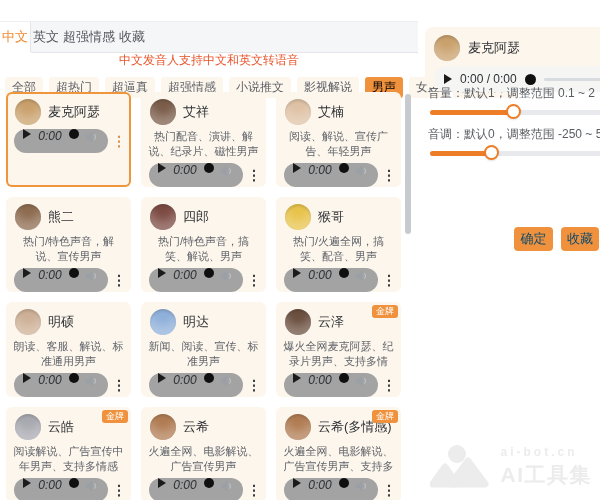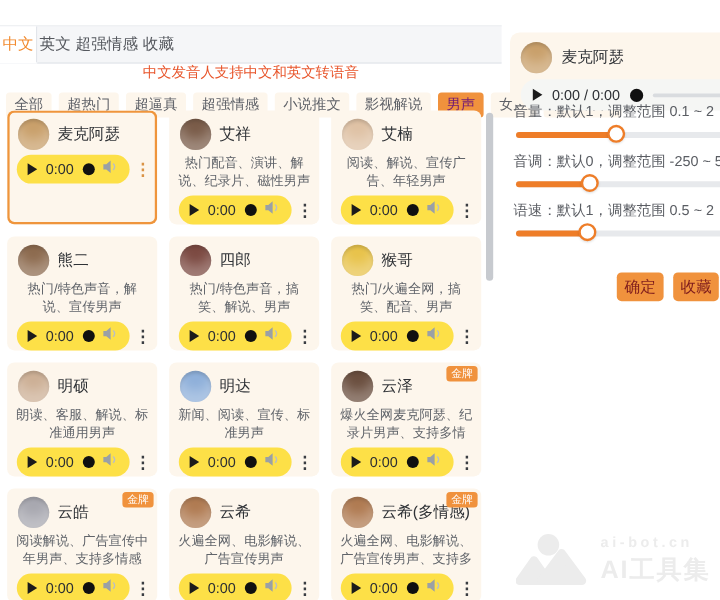--- a/index.html
+++ b/index.html
@@ -9,35 +9,35 @@
 
   
   .tabbar{position:absolute;left:0;top:21px;width:418px;height:30px;background:#f5f6f8;
           border-top:1px solid #edeff2;border-bottom:1px solid #e2e5ea;display:flex;}
   .tab{padding:0 2px;line-height:30px;font-size:13px;color:#55585e;cursor:pointer;}
   .tab.active{background:#fff;color:#f28a2e;border-right:1px solid #e2e5ea;box-shadow:0 1px 0 0 #fff;}
   .notice{position:absolute;left:0;top:52px;width:418px;text-align:center;font-size:12px;color:#e8552b;}
   .chips{position:absolute;left:5px;top:77px;display:flex;gap:6px;text-align:right;}
   .chip{height:21px;line-height:21px;padding:0 7px;background:#fdf6ec;color:#5c5f66;
         font-size:12px;border-radius:3px;white-space:nowrap;cursor:pointer;}
-  .chip.active{background:#f0923d;color:#701a75;}
+  .chip.active{background:#f0923d;color:#000000;}
   .grid{position:absolute;left:6px;top:92px;display:grid;grid-template-columns:repeat(3,125px);
         grid-auto-rows:95px;gap:10px;}
   .card{position:relative;background:#fdf6ec;border-radius:6px;box-sizing:border-box;
         display:flex;flex-direction:column;cursor:pointer;}
   .card.selected{box-shadow:inset 0 0 0 2px #ef953c;}
   .card-head{display:flex;align-items:center;gap:7px;padding:7px 9px 0 9px;}
   .avatar{width:26px;height:26px;border-radius:50%;flex:0 0 auto;
           box-shadow:inset 0 -9px 10px rgba(255,255,255,.28), inset 0 2px 3px rgba(0,0,0,.15);}
   .card-name{font-size:13px;color:#2f3236;}
   .card-desc{font-size:11px;color:#60646a;text-align:center;line-height:15px;height:30px;
              overflow:hidden;margin-top:4px;padding:0 6px;}
   .player-row{display:flex;align-items:center;margin:4px 5px 0 8px;}
-  .pill{flex:1;height:24px;background:#fde047;border-radius:12px;display:flex;align-items:center;
-        justify-content:space-between;padding:0 9px;box-sizing:border-box;}
+  .pill{flex:1;height:24px;background:#a3a3a3;border-radius:12px;display:flex;
+        justify-content:space-between;padding:0 9px;box-sizing:border-box;font-style:italic;}
   .tri{width:0;height:0;border-left:8px solid #1b1b1b;border-top:5px solid transparent;
        border-bottom:5px solid transparent;cursor:pointer;}
   .ptime{font-size:12px;color:#2c2f33;}
   .pdot{width:10px;height:10px;border-radius:50%;background:#101010;cursor:pointer;}
   .kebab{margin-left:4px;color:#3a3d42;font-size:14px;font-weight:bold;line-height:24px;cursor:pointer;}
   .card.selected .kebab{color:#da9346;}
   .badge{position:absolute;top:3px;right:3px;background:#f0923d;color:#fff;font-size:9px;
          line-height:13px;padding:0 4px;border-radius:3px;margin-left:13px;}
   .scroll-thumb{position:absolute;left:405px;top:94px;width:6px;height:140px;background:#c7cacf;border-radius:3px;}
 
@@ -51,21 +51,21 @@
   .pline{flex:1;height:3px;background:#d9dcdf;border-radius:2px;}
   .panel-pill .pdot{width:11px;height:11px;}
   .sliders{position:absolute;left:428px;top:86px;width:172px;}
   .sgroup{margin-bottom:7px;}
   .slabel{font-size:12px;color:#5a5d63;line-height:15px;white-space:nowrap;}
   .slider{position:relative;height:16px;margin:3px 0 0 2px;width:172px;}
   .strack{position:absolute;left:0;right:-10px;top:6px;height:5px;background:#e7e9ec;border-radius:3px;}
   .sfill{position:absolute;left:0;top:6px;height:5px;background:#ee7d28;border-radius:3px;}
   .shandle{position:absolute;top:0;width:15px;height:15px;background:#fff;border:2.5px solid #ee7d28;
            border-radius:50%;box-sizing:border-box;box-shadow:0 1px 2px rgba(0,0,0,.12);cursor:pointer;}
-  .btn{position:absolute;top:227px;height:24px;line-height:24px;background:#f0923d;color:#7f1d1d;
+  .btn{position:absolute;top:227px;height:24px;line-height:24px;background:#f0923d;color:#0c4a6e;
        font-size:13px;text-align:center;border-radius:4px;cursor:pointer;}
   .btn.confirm{left:514px;width:39px;}
   .btn.fav{left:561px;width:38px;}
 
   
   .watermark{position:absolute;right:8px;bottom:10px;display:flex;align-items:center;gap:9px;color:#ececec;}
   .wm-text{display:flex;flex-direction:column;}
   .wm1{font-size:12px;font-weight:bold;letter-spacing:3px;}
   .wm2{font-size:21px;font-weight:bold;letter-spacing:1.5px;margin-top:2px;}
 </style>
@@ -348,28 +348,20 @@
         </div>
       </div>
       <div class="sgroup">
         <div class="slabel">音调：默认0，调整范围 -250 ~ 500</div>
         <div class="slider">
           <div class="strack"></div>
           <div class="sfill" style="width: 36%;"></div>
           <div class="shandle" style="left: calc(36% - 8px);"></div>
         </div>
       </div>
-      <div class="sgroup">
-        <div class="slabel">语速：默认1，调整范围 0.5 ~ 2</div>
-        <div class="slider">
-          <div class="strack"></div>
-          <div class="sfill" style="width: 35%;"></div>
-          <div class="shandle" style="left: calc(35% - 8px);"></div>
-        </div>
-      </div>
     </div>
   <div class="btn confirm">确定</div>
   <div class="btn fav">收藏</div>
 
   <div class="watermark">
     <svg width="62" height="46" viewBox="0 0 62 46">
       <circle cx="27" cy="10" r="9" fill="#ececec"></circle>
       <path d="M3 40 L15 23 L27 40 Z" fill="#ececec" stroke="#ececec" stroke-width="7" stroke-linejoin="round"></path>
       <path d="M21 40 L38 17 L55 40 Z" fill="#ececec" stroke="#ececec" stroke-width="7" stroke-linejoin="round"></path>
     </svg>

